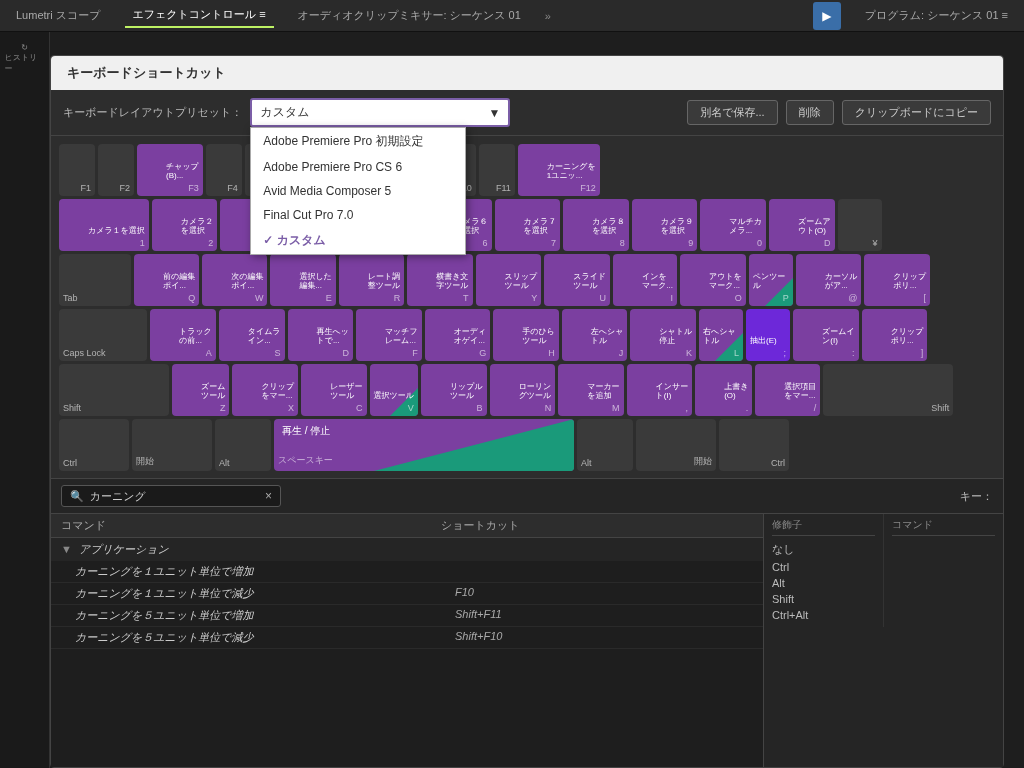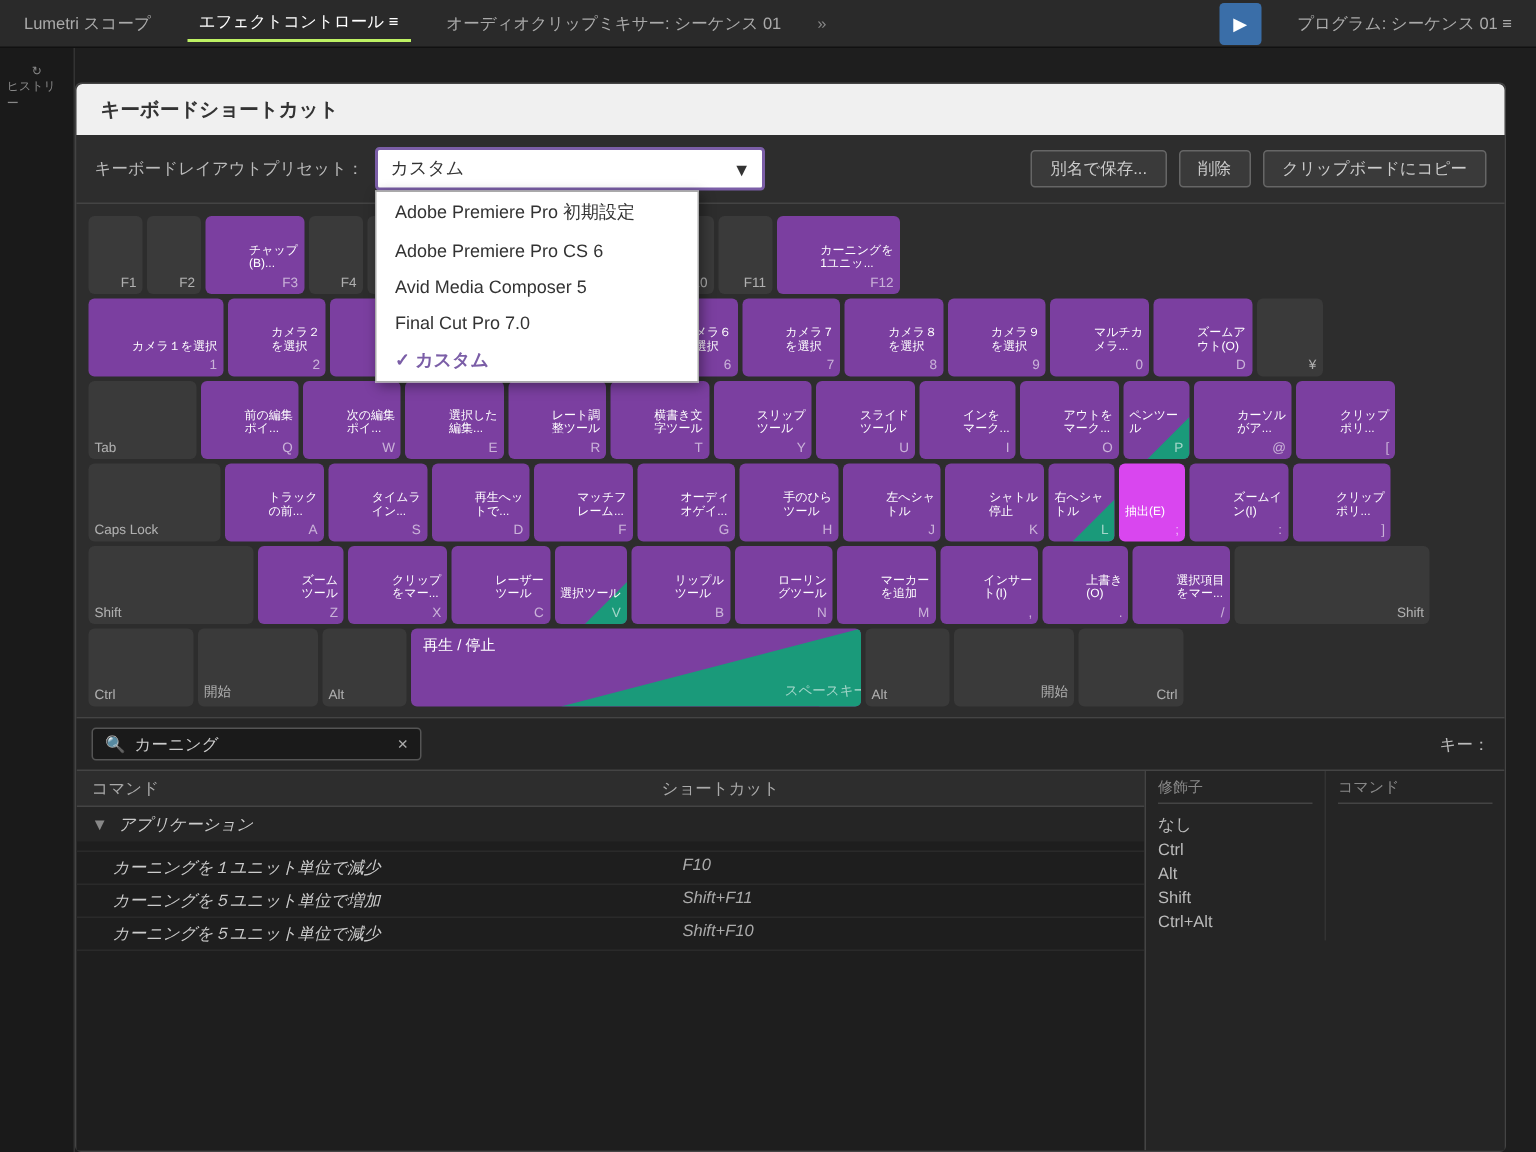--- a/index.html
+++ b/index.html
@@ -170,21 +170,21 @@
       overflow: hidden;
       flex-shrink: 0;
     }
 
     .key.purple {
       background: #7b3fa0;
       color: #fff;
       padding-left: 29px;
     }
     .key.teal {
-      background: #d946ef;
+      background: #6d28d9;
       color: #fff;
     }
     .key.purple-teal {
       background: #7b3fa0;
       color: #fff;
     }
     .key.purple-teal::before {
       content: '';
       position: absolute;
       bottom: 0; right: 0;
@@ -688,21 +688,21 @@
         <span class="key-code key-code-left">Ctrl</span>
       </div>
       <div class="key wider">
         <span class="key-code key-code-left">開始</span>
       </div>
       <div class="key alt-key">
         <span class="key-code key-code-left">Alt</span>
       </div>
       <div class="key purple-teal" style="min-width:300px; height:52px; position:relative; overflow:hidden;">
         <span class="key-label" style="position:absolute; top:6px; left:8px; font-size:10px; z-index:1;">再生 / 停止</span>
-        <span class="key-code" style="position:absolute; bottom:4px; left:4px; font-size:9px; z-index:1; text-align:right;">スペースキー</span>
+        <span class="key-code" style="position:absolute; bottom:4px; left:4px; font-size:9px; z-index:1; text-align:left;">スペースキー</span>
         <div style="position:absolute; bottom:0; right:0; width:0; height:0; border-style:solid; border-width:0 0 52px 200px; border-color:transparent transparent #1a9a7a transparent; z-index:0;"></div>
       </div>
       <div class="key alt-key">
         <span class="key-code key-code-left">Alt</span>
       </div>
       <div class="key wider">
         <span class="key-code">開始</span>
       </div>
       <div class="key ctrl-key">
         <span class="key-code">Ctrl</span>
@@ -725,20 +725,21 @@
         <div class="list-header">
           <span class="col-command">コマンド</span>
           <span class="col-shortcut">ショートカット</span>
         </div>
         <div class="list-body">
           <div class="list-section-header">
             <span style="color:#888; margin-right:4px;">▼</span>
             <span>アプリケーション</span>
           </div>
           <div class="list-item">
+            <span class="col-command">カーニングを１ユニット単位で増加</span>
             <span class="col-shortcut"></span>
           </div>
           <div class="list-item">
             <span class="col-command">カーニングを１ユニット単位で減少</span>
             <span class="col-shortcut">F10</span>
           </div>
           <div class="list-item">
             <span class="col-command">カーニングを５ユニット単位で増加</span>
             <span class="col-shortcut">Shift+F11</span>
           </div>

